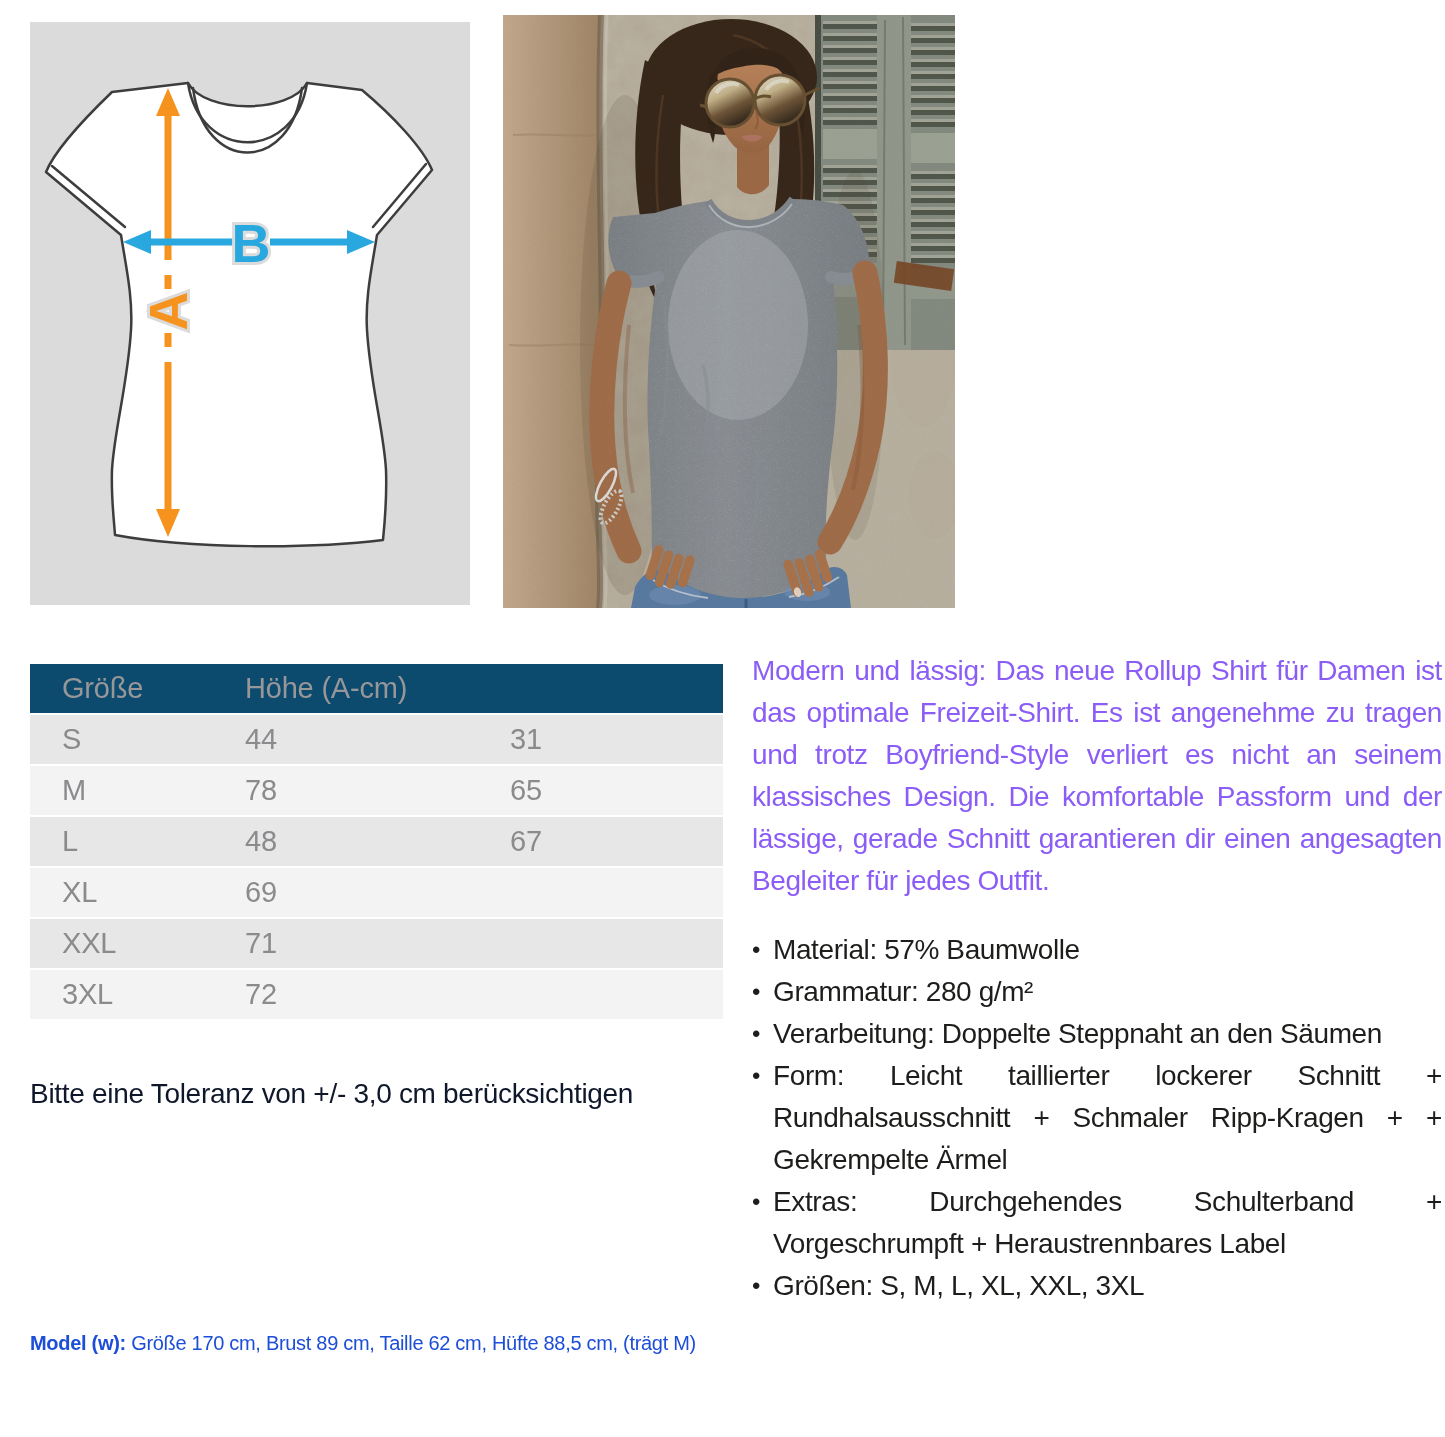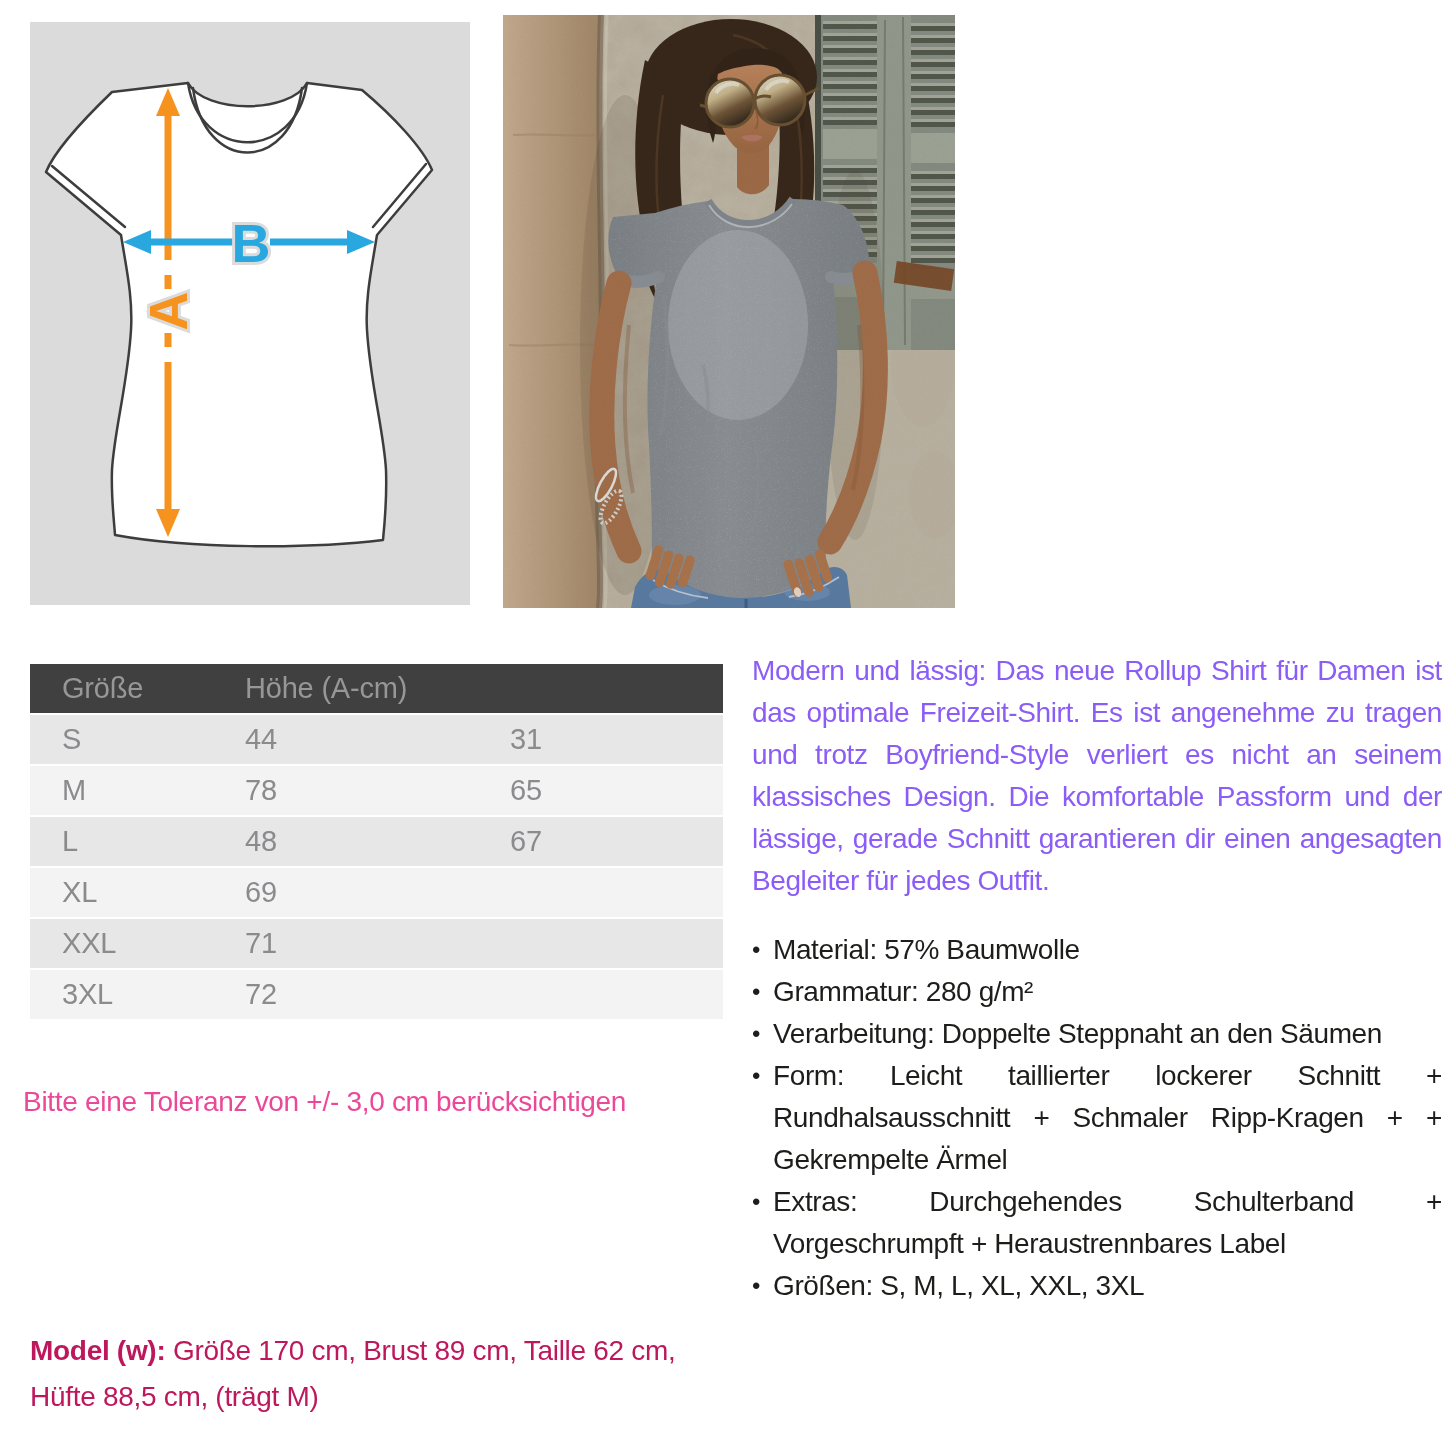--- a/index.html
+++ b/index.html
@@ -10,28 +10,28 @@
   
   .diagram-box{position:absolute;left:30px;top:22px;width:440px;height:583px;background:#dbdbdb;}
   .diagram-box svg{display:block;width:100%;height:100%;}
   
   .photo-box{position:absolute;left:503px;top:15px;width:452px;height:593px;overflow:hidden;}
   .photo-box svg{display:block;width:100%;height:100%;}
   
   .size-table{position:absolute;left:30px;top:664px;width:693px;font-size:29px;letter-spacing:-0.2px;}
   .trow{display:grid;grid-template-columns:215px 265px 1fr;align-items:center;height:49px;border-bottom:2px solid #ffffff;}
   .trow.body{height:49px;}
-  .thead{background:#404040;color:#97979a;}
+  .thead{background:#0c4a6e;color:#97979a;}
   .row-a{background:#e7e7e7;color:#8b8b8e;}
   .row-b{background:#f3f3f3;color:#8b8b8e;}
   .tc{white-space:nowrap;}
   .tc.c1{padding-left:32px;}
   
-  .tolerance{position:absolute;left:23px;top:1078px;width:700px;font-size:28px;letter-spacing:-0.3px;color:#ec4899;margin-top:8px;}
-  .model-info{position:absolute;left:30px;top:1300px;width:710px;font-size:28px;line-height:46px;letter-spacing:-0.3px;color:#be185d;}
+  .tolerance{position:absolute;left:30px;top:1078px;width:700px;font-size:28px;letter-spacing:-0.3px;color:#0f172a;}
+  .model-info{position:absolute;left:30px;top:1300px;width:710px;font-size:20px;line-height:46px;letter-spacing:-0.3px;color:#1d4ed8;}
   .model-info b{font-weight:bold;}
   
   .description{position:absolute;left:752px;top:650px;width:690px;}
   .description .para{margin:0;font-size:28px;line-height:42px;letter-spacing:-0.4px;text-align:justify;color:#8b5cf6;}
   .features{margin-top:27px;}
   .feature-item{display:flex;font-size:28px;line-height:42px;letter-spacing:-0.4px;color:#1d1d1b;}
   .bullet-dot{flex:0 0 21px;text-align:left;font-size:24px;}
   .feature-text{flex:1;text-align:justify;}
 </style>
 </head>

